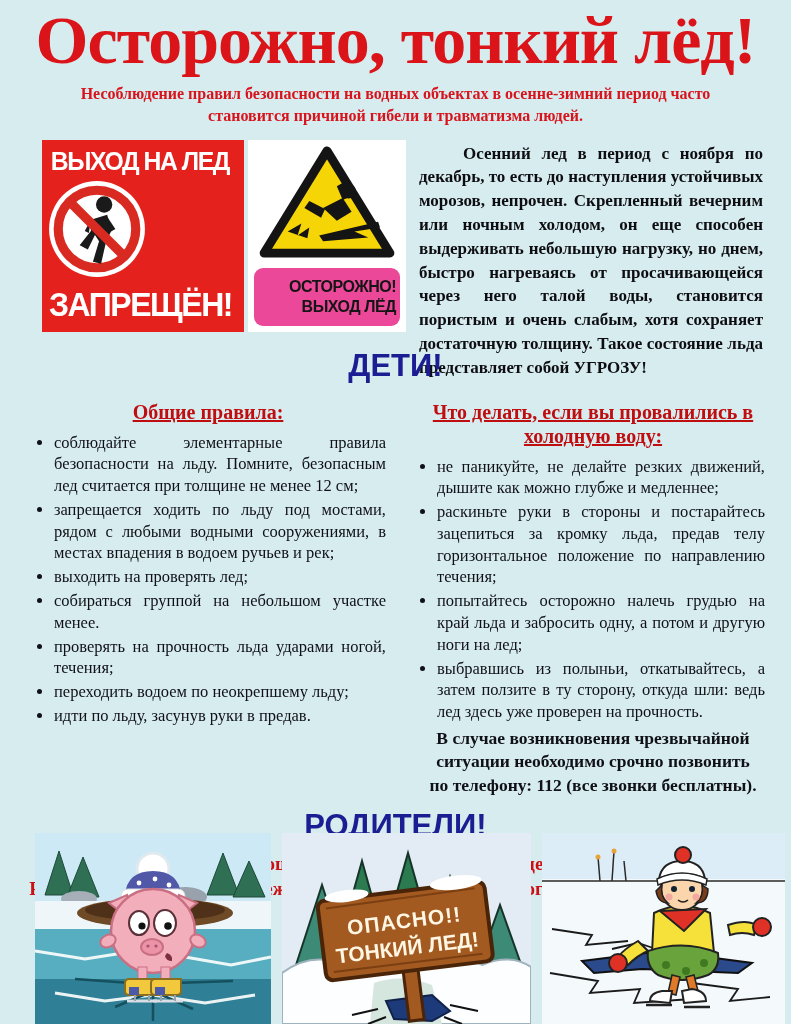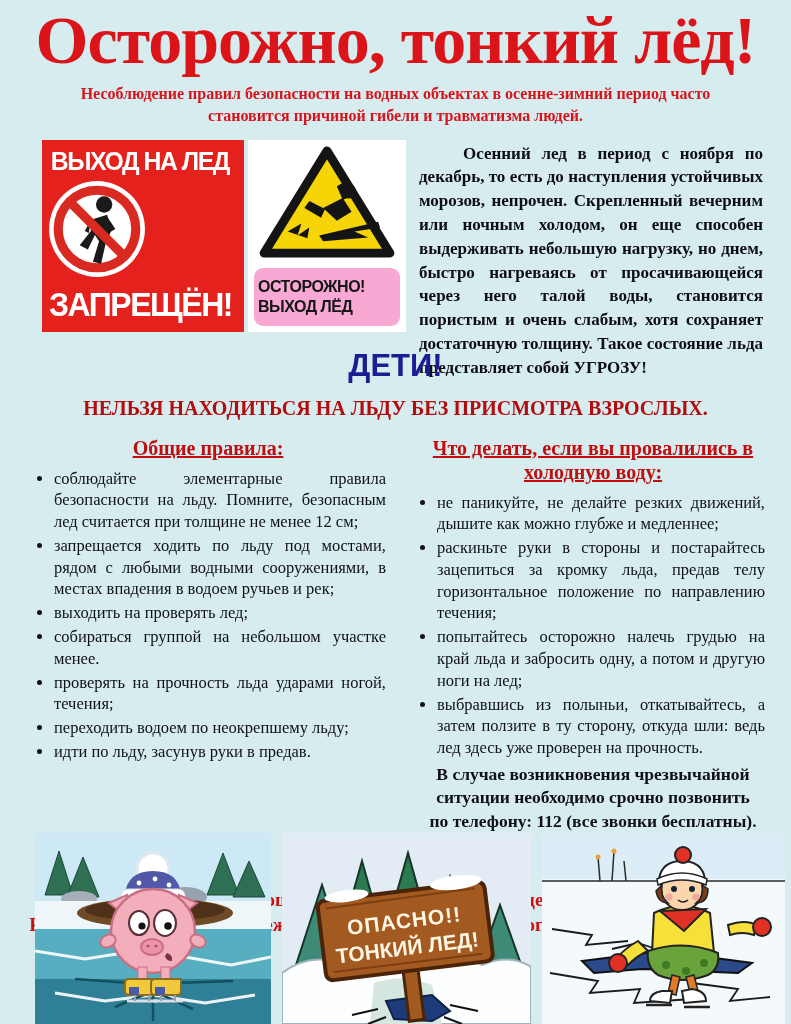--- a/index.html
+++ b/index.html
@@ -31,22 +31,22 @@
     margin-left:12px;
   }
   .sign-no-entry .line-top{color:#fff;font-weight:700;font-size:26px;letter-spacing:-1.5px;white-space:nowrap;transform:scaleX(.95);}
   .sign-no-entry .line-bottom{color:#fff;font-weight:700;font-size:33px;letter-spacing:-1.5px;white-space:nowrap;transform:scaleX(.97);}
   .sign-thin-ice{
     width:158px;height:192px;background:#ffffff;flex:none;margin-left:4px;
     display:flex;flex-direction:column;align-items:center;justify-content:space-between;
     padding:5px 5px 6px;box-sizing:border-box;
   }
   .thin-ice-label{
-    background:#f9a8d4;border-radius:9px;width:146px;box-sizing:border-box;
-    padding:9px 4px;text-align:left;
+    background:#ec4899;border-radius:9px;width:146px;box-sizing:border-box;
+    padding:9px 4px;text-align:right;
     font-family:"Liberation Sans", sans-serif;font-weight:700;font-size:16px;line-height:1.25;
     color:#151515;letter-spacing:-0.5px;
   }
   .intro{
     flex:1;padding-left:13px;box-sizing:border-box;
     font-size:17px;font-weight:700;line-height:1.4;text-align:justify;
     color:#0d0d12;
   }
   .intro p{margin:2px 0 0;text-indent:44px;}
 
@@ -142,21 +142,20 @@
         <div>ВЫХОД ЛЁД</div>
       </div>
     </div>
 
     <div class="intro">
       <p>Осенний лед в период с ноября по декабрь, то есть до наступления устойчивых морозов, непрочен. Скрепленный вечерним или ночным холодом, он еще способен выдерживать небольшую нагрузку, но днем, быстро нагреваясь от просачивающейся через него талой воды, становится пористым и очень слабым, хотя сохраняет достаточную толщину. Такое состояние льда представляет собой УГРОЗУ!</p>
     </div>
   </div>
 
   <div class="children-heading">ДЕТИ!</div>
-  <div class="children-warning">НЕЛЬЗЯ НАХОДИТЬСЯ НА ЛЬДУ БЕЗ ПРИСМОТРА ВЗРОСЛЫХ.</div>
 
   <div class="columns">
     <div class="col col-left">
       <div class="col-heading">Общие правила:</div>
       <ul class="rules">
           <li>соблюдайте элементарные правила безопасности на льду. Помните, безопасным лед считается при толщине не менее 12 см;</li>
           <li>запрещается ходить по льду под мостами, рядом с любыми водными сооружениями, в местах впадения в водоем ручьев и рек;</li>
           <li>выходить на проверять лед;</li>
           <li>собираться группой на небольшом участке менее.</li>
           <li>проверять на прочность льда ударами ногой, течения;</li>

